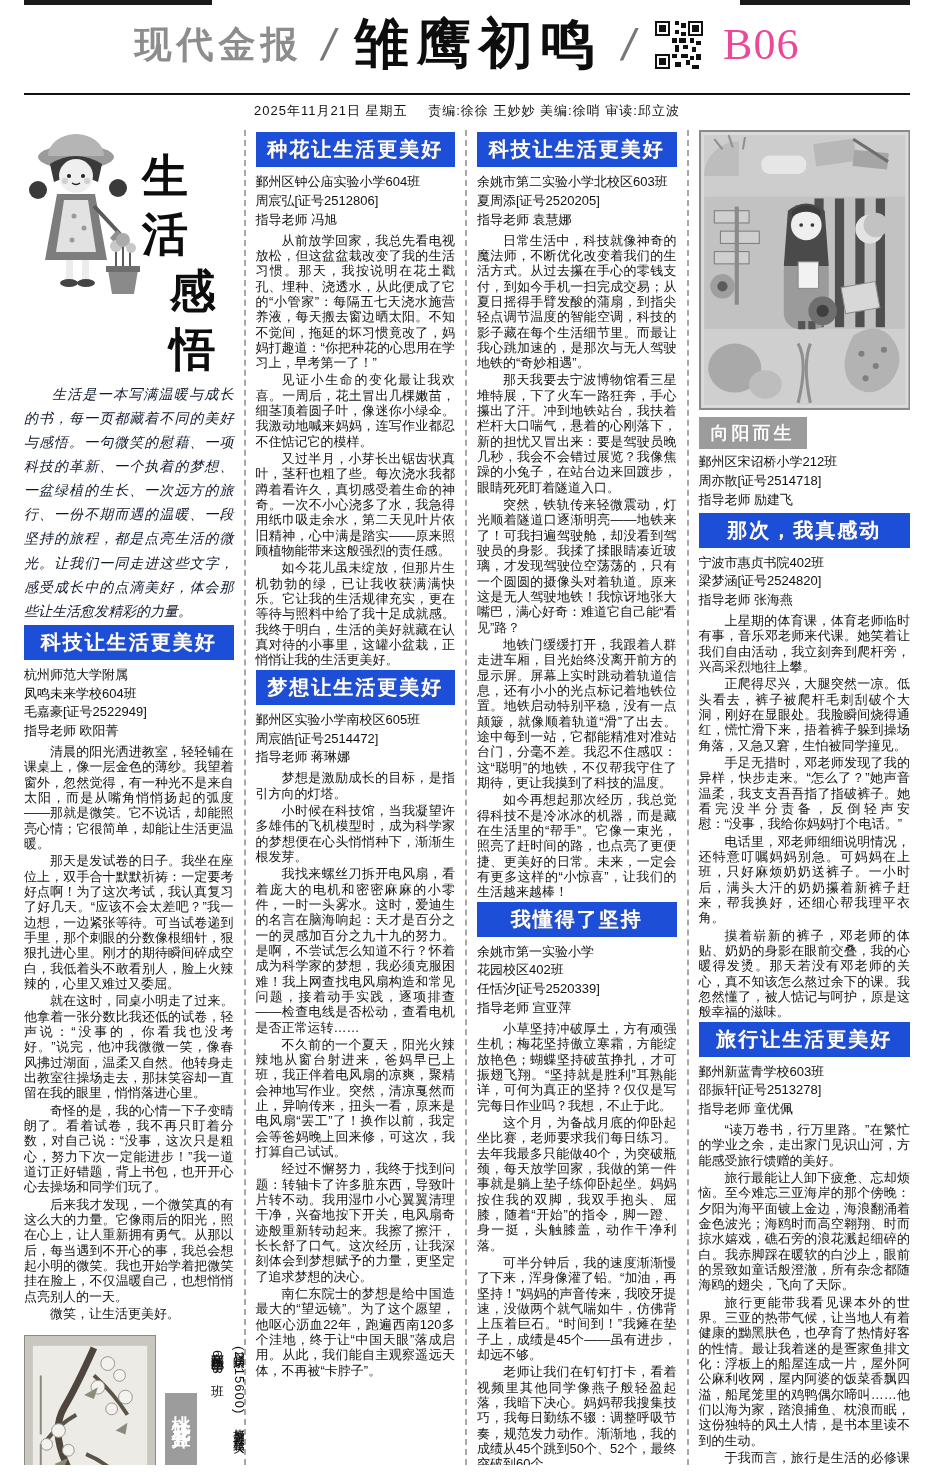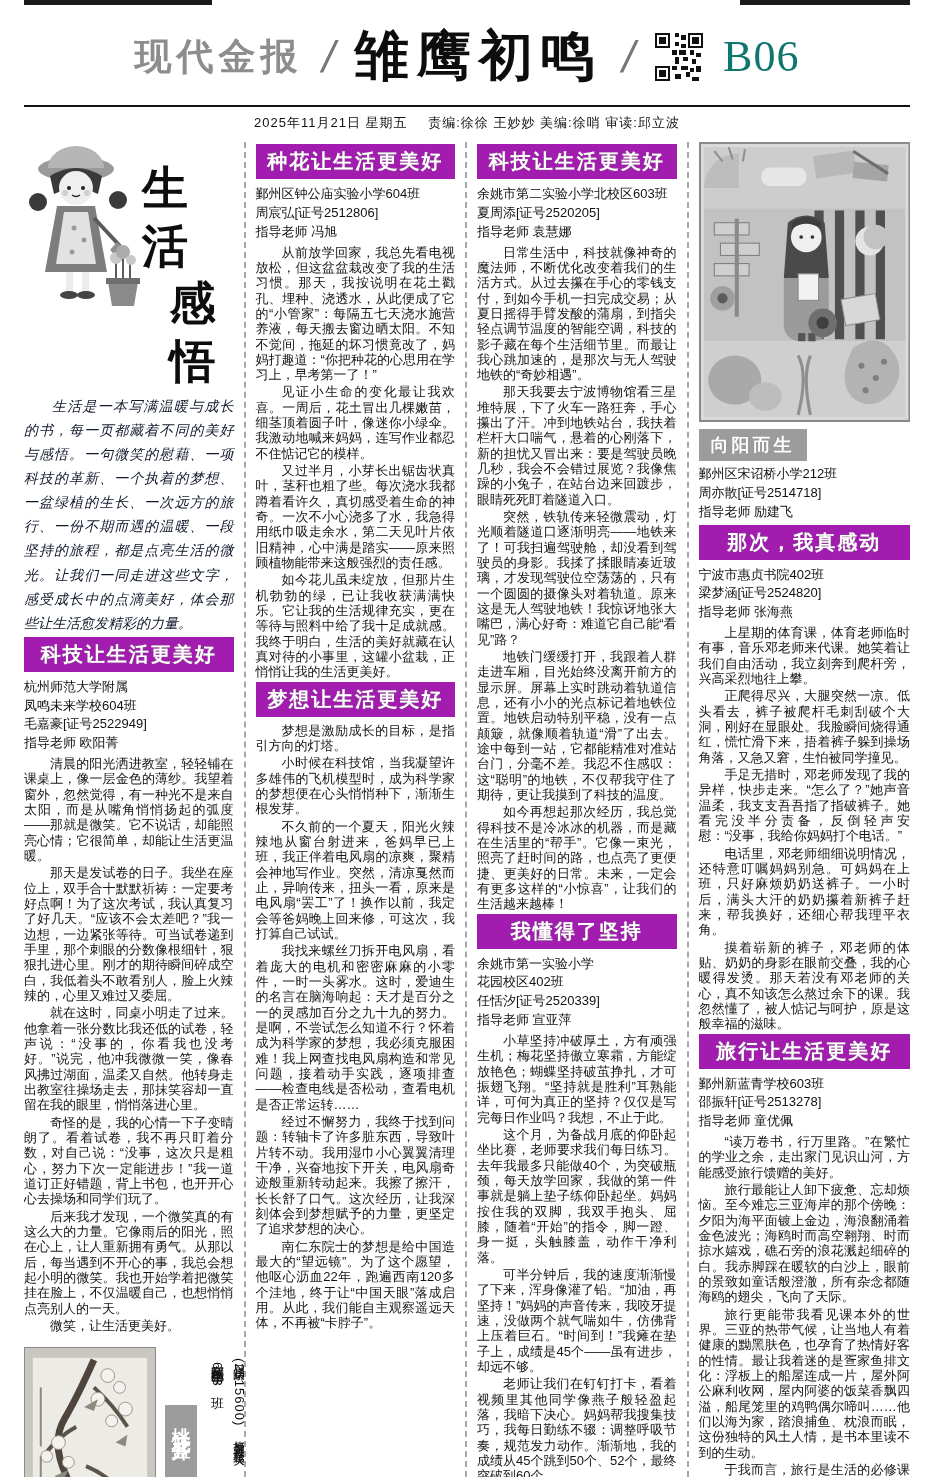--- a/index.html
+++ b/index.html
@@ -7,41 +7,41 @@
   .page {
     position:relative; width:934px; height:1479px; margin:0 auto;
     background:#ffffff; overflow:hidden; color:#111;
     font-family:"Liberation Sans", sans-serif;
   }
   .topbar { position:absolute; top:0; height:5px; background:#1a1a1a; }
   .topbar.left { left:24px; width:188px; }
   .topbar.right { right:24px; width:170px; }
 
   
-  header { padding-top:20px; }
+  header { padding-top:8px; }
   .masthead-row { display:flex; align-items:center; justify-content:center; gap:20px; }
   .paper-name { font-family:"Liberation Serif", serif; font-weight:bold; font-size:37px; color:#8d8d8d; letter-spacing:5px; }
   .slash { font-size:44px; color:#777; font-weight:300; transform:skewX(-12deg); line-height:1; }
   .section-name { font-family:"Liberation Serif", serif; font-weight:bold; font-size:54px; color:#0d0d0d; letter-spacing:8px; }
-  .page-no { font-family:"Liberation Serif", serif; font-size:44px; color:#0f766e; letter-spacing:1px; }
+  .page-no { font-family:"Liberation Serif", serif; font-size:44px; color:#ec4899; letter-spacing:1px; }
   .qr { width:48px; height:48px; }
   .masthead-rule { border:none; border-top:2px solid #111; width:886px; margin:12px auto 7px; }
   .dateline { text-align:center; font-size:13px; color:#111; letter-spacing:1px; }
   .dateline span { margin:0 8px; }
 
   
   .columns { display:flex; padding:10px 24px 0; height:1345px; }
   .col { width:25%; padding:0 10px; overflow:hidden; }
   .col:first-child { padding-left:0; }
   .col:last-child { padding-right:0; }
   .col:not(:last-child){ border-right:2px dashed #a8a8a8; }
 
   
   .headline {
-    background:#a21caf; color:#ffffff; font-weight:bold; font-size:20px;
+    background:#1d4ed8; color:#ffffff; font-weight:bold; font-size:20px;
     letter-spacing:2px; text-align:center; padding:4px 2px; margin:12px 0 6px;
     text-shadow:0 0 1px #777;
   }
   .col .headline:first-child { margin-top:2px; }
   .byline { font-size:13px; line-height:1.45; color:#111; }
   .byline-block { margin-bottom:3px; }
   .article p {
     font-size:13px; line-height:1.18; text-align:justify; text-indent:2em;
     margin:0 0 2px; color:#141414;
   }
@@ -244,24 +244,29 @@
           <div class="byline">指导老师 冯旭</div>
         </div>
         <p>从前放学回家，我总先看电视放松，但这盆盆栽改变了我的生活习惯。那天，我按说明在花土戳孔、埋种、浇透水，从此便成了它的“小管家”：每隔五七天浇水施营养液，每天搬去窗边晒太阳。不知不觉间，拖延的坏习惯竟改了，妈妈打趣道：“你把种花的心思用在学习上，早考第一了！”</p>
         <p>见证小生命的变化最让我欢喜。一周后，花土冒出几棵嫩苗，细茎顶着圆子叶，像迷你小绿伞。我激动地喊来妈妈，连写作业都忍不住惦记它的模样。</p>
         <p>又过半月，小芽长出锯齿状真叶，茎秆也粗了些。每次浇水我都蹲着看许久，真切感受着生命的神奇。一次不小心浇多了水，我急得用纸巾吸走余水，第二天见叶片依旧精神，心中满是踏实——原来照顾植物能带来这般强烈的责任感。</p>
         <p>如今花儿虽未绽放，但那片生机勃勃的绿，已让我收获满满快乐。它让我的生活规律充实，更在等待与照料中给了我十足成就感。我终于明白，生活的美好就藏在认真对待的小事里，这罐小盆栽，正悄悄让我的生活更美好。</p>
       </section>
 
       <section class="article">
         <div class="headline">梦想让生活更美好</div>
+        <div class="byline-block">
+          <div class="byline">鄞州区实验小学南校区605班</div>
+          <div class="byline">周宸皓[证号2514472]</div>
+          <div class="byline">指导老师 蒋琳娜</div>
+        </div>
         <p>梦想是激励成长的目标，是指引方向的灯塔。</p>
         <p>小时候在科技馆，当我凝望许多雄伟的飞机模型时，成为科学家的梦想便在心头悄悄种下，渐渐生根发芽。</p>
+        <p>我找来螺丝刀拆开电风扇，看着庞大的电机和密密麻麻的小零件，一时一头雾水。这时，爱迪生的名言在脑海响起：天才是百分之一的灵感加百分之九十九的努力。是啊，不尝试怎么知道不行？怀着成为科学家的梦想，我必须克服困难！我上网查找电风扇构造和常见问题，接着动手实践，逐项排查——检查电线是否松动，查看电机是否正常运转……</p>
         <p>不久前的一个夏天，阳光火辣辣地从窗台射进来，爸妈早已上班，我正伴着电风扇的凉爽，聚精会神地写作业。突然，清凉戛然而止，异响传来，扭头一看，原来是电风扇“罢工”了！换作以前，我定会等爸妈晚上回来修，可这次，我打算自己试试。</p>
-        <p>我找来螺丝刀拆开电风扇，看着庞大的电机和密密麻麻的小零件，一时一头雾水。这时，爱迪生的名言在脑海响起：天才是百分之一的灵感加百分之九十九的努力。是啊，不尝试怎么知道不行？怀着成为科学家的梦想，我必须克服困难！我上网查找电风扇构造和常见问题，接着动手实践，逐项排查——检查电线是否松动，查看电机是否正常运转……</p>
         <p>经过不懈努力，我终于找到问题：转轴卡了许多脏东西，导致叶片转不动。我用湿巾小心翼翼清理干净，兴奋地按下开关，电风扇奇迹般重新转动起来。我擦了擦汗，长长舒了口气。这次经历，让我深刻体会到梦想赋予的力量，更坚定了追求梦想的决心。</p>
         <p>南仁东院士的梦想是给中国造最大的“望远镜”。为了这个愿望，他呕心沥血22年，跑遍西南120多个洼地，终于让“中国天眼”落成启用。从此，我们能自主观察遥远天体，不再被“卡脖子”。</p>
 
       </section>
     </div>
 
     <div class="col">
       <section class="article">
         <div class="headline">科技让生活更美好</div>
         <div class="byline-block">

